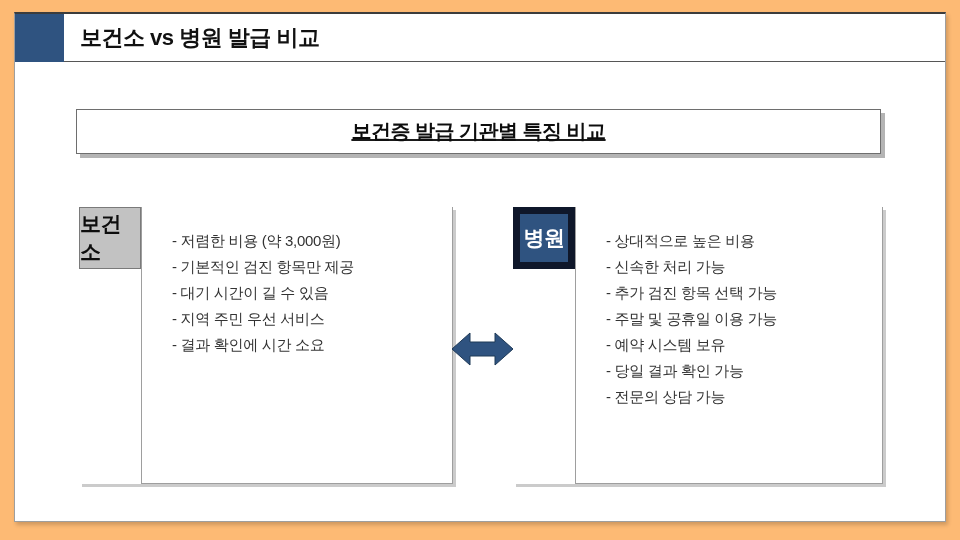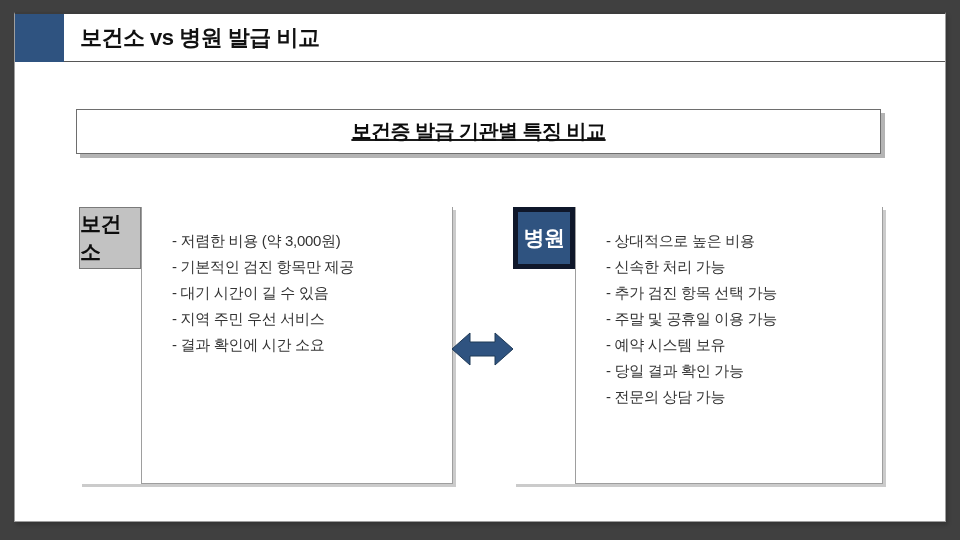--- a/index.html
+++ b/index.html
@@ -1,19 +1,19 @@
 <!DOCTYPE html>
 <html><head>
 <meta charset="utf-8">
 <style>
   * { margin: 0; padding: 0; box-sizing: border-box; }
   html, body { width: 960px; height: 540px; background: #ffffff; overflow: hidden; }
   body { font-family: "Liberation Sans", "DejaVu Sans", sans-serif; color: #1a1a1a; }
 
-  .slide { position: relative; width: 960px; height: 540px; background: #404040; }
+  .slide { position: relative; width: 960px; height: 540px; background: #fdba74; }
 
   .frame {
     position: absolute; left: 14px; top: 12px; width: 932px; height: 510px;
     background: #fff;
     border: 1px solid #9e9e9e;
     border-top: 2px solid #3c3c3c;
     box-shadow: 2px 3px 4px rgba(0,0,0,0.18);
   }
 
   
@@ -49,21 +49,21 @@
   }
   .col-left  { left: 64px;  width: 374px; }
   .col-right { left: 498px; width: 370px; }
 
   .col-header {
     height: 62px; flex: 0 0 62px;
     display: flex; align-items: center; justify-content: center;
     font-size: 21px; font-weight: bold; letter-spacing: -0.5px;
   }
   .col-header.gray { background: #c2c2c2; border: 1px solid #7a7a7a; color: #0d0d0d; }
-  .col-header.navy { background: #2f5380; border: 5px solid #0f172a; color: #ffffff; }
+  .col-header.navy { background: #2f5380; border: 7px solid #0f172a; color: #ffffff; }
 
   .col-body {
     flex: 1 1 auto; background: #fff;
     border: 1px solid #9e9e9e; border-top: none;
     padding: 21px 10px 0 30px;
   }
   .feature-list { list-style: none; }
   .feature-list li {
     font-size: 15px; line-height: 26px; color: #333;
     letter-spacing: -0.3px; white-space: nowrap;

